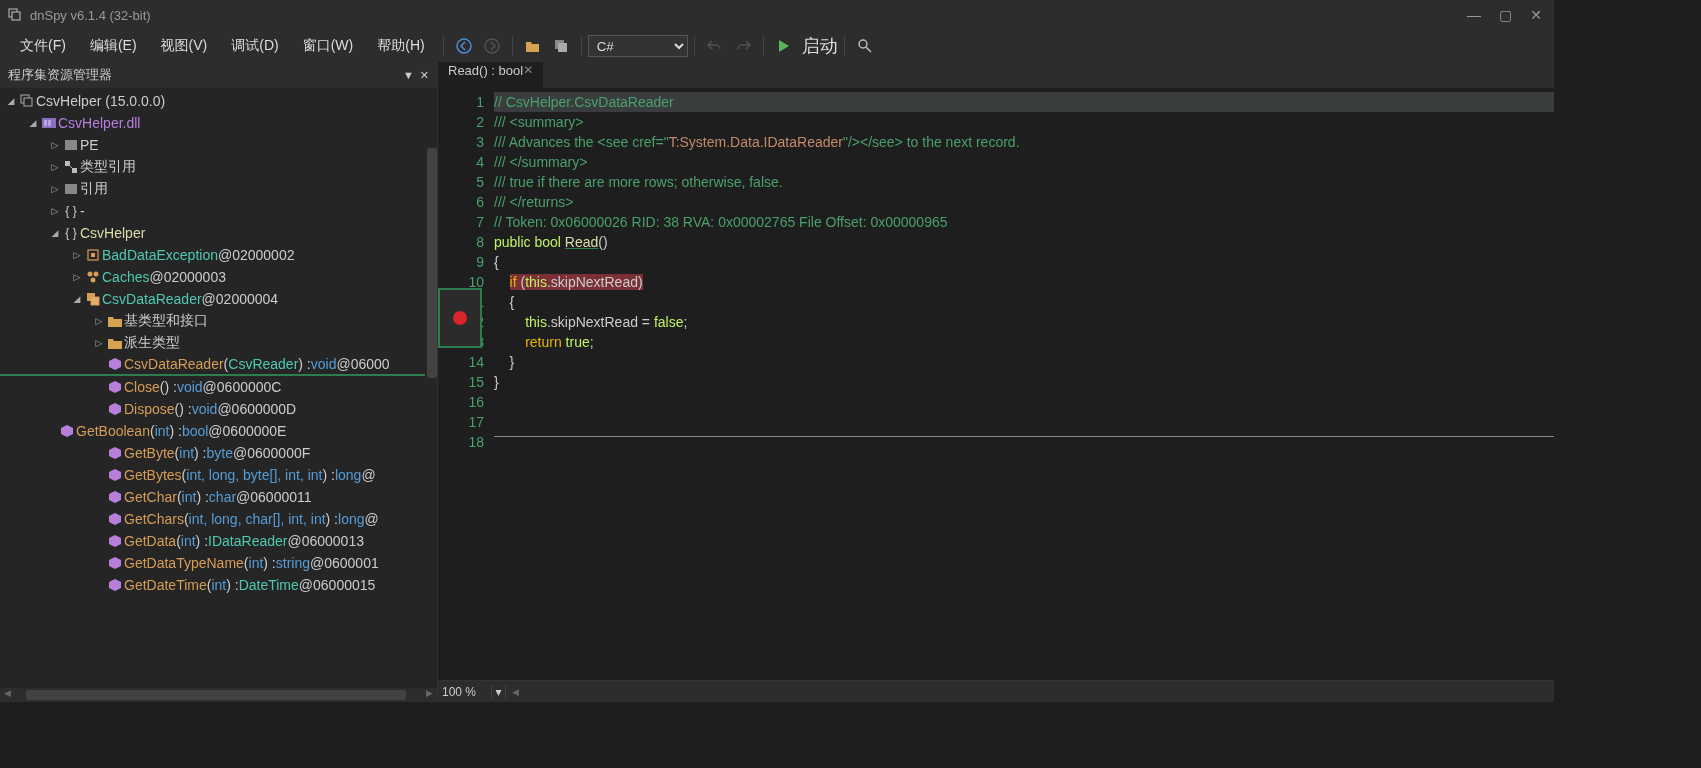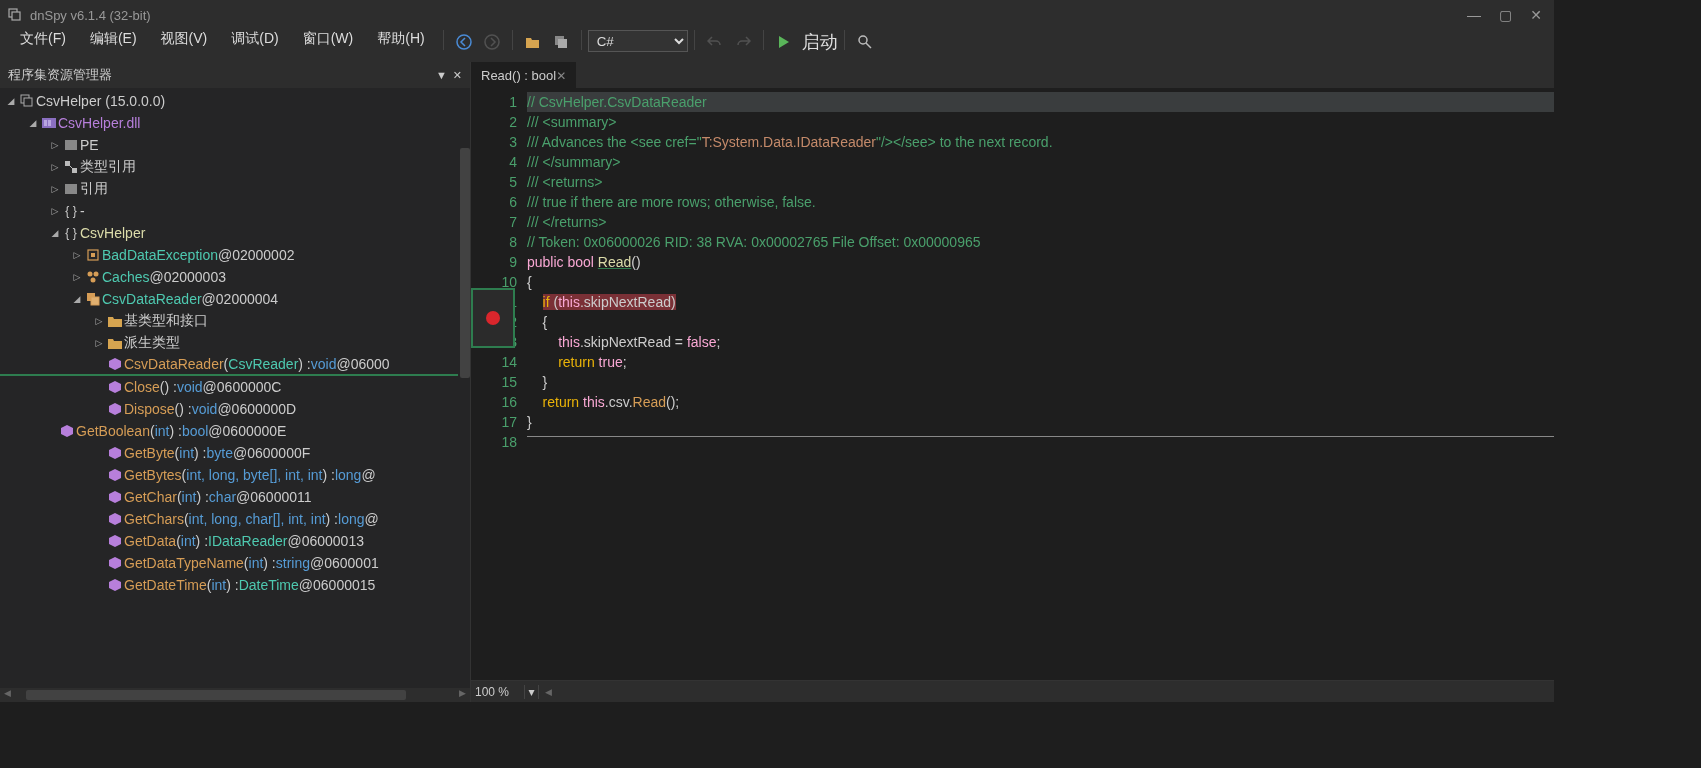--- a/index.html
+++ b/index.html
@@ -1,56 +1,56 @@
 <!DOCTYPE html>
 <html><head>
 <meta charset="utf-8">
 <style>
 * { margin:0; padding:0; box-sizing:border-box; font-family:"Microsoft YaHei",'Segoe UI',sans-serif; }
 body { background:#1e1e1e; color:#ccc; width:1554px; height:702px; overflow:hidden; font-size:13px; }
 .titlebar { height:30px; background:#2d2d2d; display:flex; align-items:center; padding:0 8px; color:#999; }
 .titlebar .title { margin-left:8px; flex:1; }
 .winbtns { display:flex; gap:18px; padding-right:4px;}
 .winbtns span { font-size:14px; cursor:pointer;}
-.menubar { height:32px; background:#2d2d2d; display:flex; padding:0 8px; gap:0;}
+.menubar { height:32px; background:#2d2d2d; display:flex; align-items:center; padding:0 8px; gap:0;}
 .menubar .mitem { padding:0 12px; color:#ddd; cursor:pointer; font-size:14px;}
 .menubar .tbtn { width:24px; height:24px; display:flex; align-items:center; justify-content:center; margin:0 2px; cursor:pointer; color:#bbb;}
 .menubar .sep { width:1px; height:20px; background:#444; margin:0 6px;}
 .menubar select { background:#333; color:#ddd; border:1px solid #555; height:22px; width:100px; padding:0 4px;}
 .menubar .start { color:#ddd; margin-left:4px; font-size:18px;}
 .main { display:flex; height:calc(100% - 62px); }
-.panel-explorer { width:471px; background:#252526; display:flex; flex-direction:column; border-right:1px solid #333;}
+.panel-explorer { width:438px; background:#252526; display:flex; flex-direction:column; border-right:1px solid #333;}
 .panel-header { height:26px; background:#2d2d2d; display:flex; align-items:center; padding:0 8px; font-size:13px;}
 .panel-header .ph-title { flex:1; }
 .panel-header .ph-btn { margin-left:6px; cursor:pointer; font-size:11px;}
 .tree-wrap { flex:1; overflow:hidden; position:relative;}
 .tree { overflow-x:hidden; overflow-y:auto; height:100%; padding:2px 0;}
 .tree-wrap .vscroll { position:absolute; right:0; top:0; width:12px; height:100%; background:#252526;}
 .tree-wrap .vthumb { position:absolute; right:0; top:60px; width:10px; height:230px; background:#424242; border-radius:2px;}
 .tree .node { display:flex; align-items:center; height:22px; white-space:nowrap; cursor:pointer; font-size:14px; padding-right:14px;}
 .tree .arrow { width:14px; text-align:center; font-size:9px; color:#aaa; display:inline-block;}
 .tree .ico { width:18px; display:inline-flex; align-items:center; justify-content:center; font-size:12px;}
 .hscroll { height:14px; background:#2d2d2d; position:relative;}
 .hscroll .hthumb { position:absolute; left:26px; top:2px; height:10px; width:380px; background:#424242; border-radius:2px;}
 .editor-side { flex:1; display:flex; flex-direction:column; background:#1e1e1e;}
 .tabbar { height:26px; background:#2d2d2d; display:flex; align-items:flex-end;}
-.tab { height:26px; background:#1e1e1e; padding:0 10px; display:flex; align-items:center; gap:0; font-size:13px; border-top:1px solid #1e1e1e;}
+.tab { height:26px; background:#1e1e1e; padding:0 10px; display:flex; gap:0; font-size:13px; border-top:1px solid #1e1e1e;}
 .tab .close { font-size:12px; color:#888; cursor:pointer;}
 .code-area { flex:1; display:flex; position:relative; font-family:'Consolas','Courier New',monospace; font-size:14px;}
 .bp-gutter { width:44px; background:#2b2b2b; border:2px solid #2e7d4f; position:absolute; left:0; top:200px; height:60px; display:flex; align-items:center; justify-content:center;}
 .bp-dot { width:14px; height:14px; background:#d9262c; border-radius:50%;}
 .ln-gutter { width:56px; text-align:right; padding:4px 10px 4px 0; color:#4a8; user-select:none; margin-left:0;}
 .ln-gutter div { height:20px; line-height:20px; color:#4aa06c;}
 .code-body { flex:1; padding:4px 0; position:relative;}
 .code-body .line { height:20px; line-height:20px; white-space:pre;}
 .code-body .hl-line { background:#3a3d3e;}
 .c-comment { color:#4aa06c;}
 .c-doc { color:#4aa06c;}
 .c-string { color:#c48a6a;}
-.c-kw { color:#f9a8d4;}
+.c-kw { color:#bef264;}
 .c-method { color:#dcdcaa; text-decoration:underline; text-decoration-color:#2e7d4f;}
 .c-bp { background:#7a3036;}
 .c-return { color:#eab308;}
 .statusbar { height:22px; background:#2d2d2d; display:flex; align-items:center; font-size:12px; border-top:1px solid #333;}
 .zoom { width:54px; text-align:left; border-right:1px solid #444; padding:0 4px;}
 .zoom-dd { width:14px; text-align:center; border-right:1px solid #444;}
 .orange { color:#d69d56;}
 .teal { color:#4ec9b0;}
 .purple { color:#b77fdb;}
 .yellow { color:#dcdcaa;}
@@ -439,32 +439,30 @@
           <div>15</div>
           <div>16</div>
           <div>17</div>
           <div>18</div>
       </div>
       <div class="code-body">
         <div class="line hl-line"><span class="c-comment">// </span><span class="c-comment">CsvHelper</span><span class="c-comment">.</span><span class="c-comment">CsvDataReader</span></div>
         <div class="line"><span class="c-doc">/// &lt;summary&gt;</span></div>
         <div class="line"><span class="c-doc">/// Advances the &lt;see cref="</span><span class="c-string">T:System.Data.IDataReader</span><span class="c-doc">"/&gt;&lt;/see&gt; to the next record.</span></div>
         <div class="line"><span class="c-doc">/// &lt;/summary&gt;</span></div>
-        <div class="line"><span class="c-doc">/// &lt;returns&gt;</span></div>
         <div class="line"><span class="c-doc">/// true if there are more rows; otherwise, false.</span></div>
         <div class="line"><span class="c-doc">/// &lt;/returns&gt;</span></div>
         <div class="line"><span class="c-comment">// Token: 0x06000026 RID: 38 RVA: 0x00002765 File Offset: 0x00000965</span></div>
         <div class="line"><span class="c-kw">public</span> <span class="c-kw">bool</span> <span class="c-method">Read</span><span>()</span></div>
         <div class="line"><span>{</span></div>
         <div class="line">    <span class="c-bp"><span class="c-return">if</span><span> (</span><span class="c-kw">this</span><span>.</span><span>skipNextRead</span><span>)</span></span></div>
         <div class="line"><span>    {</span></div>
         <div class="line">        <span class="c-kw">this</span><span>.</span><span>skipNextRead</span><span> = </span><span class="c-kw">false</span><span>;</span></div>
         <div class="line">        <span class="c-return">return</span><span class="c-kw"> true</span><span>;</span></div>
         <div class="line"><span>    }</span></div>
-        <div class="line">    <span class="c-return">return</span><span class="c-kw"> this</span><span>.</span><span>csv</span><span>.</span><span class="orange">Read</span><span>();</span></div>
         <div class="line"><span>}</span></div>
         <div style="position:absolute;left:0;top:348px;right:0;height:1px;background:#888"></div>
       </div>
     </div>
     <div class="statusbar">
       <span class="zoom">100 %</span>
       <span class="zoom-dd">▾</span>
       <span style="padding:0 6px;color:#666;font-size:9px">◀</span>
     </div>
   </div>

